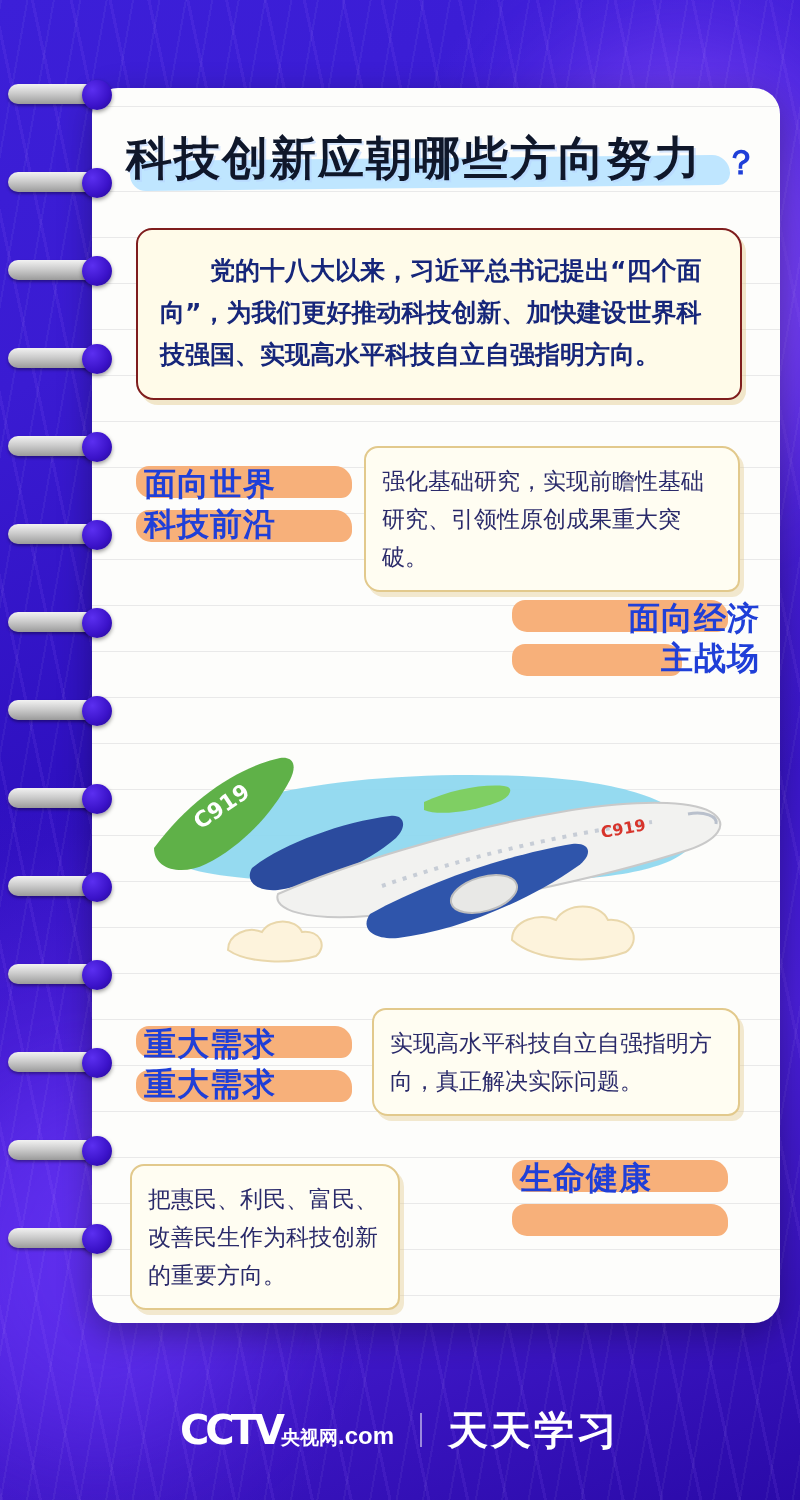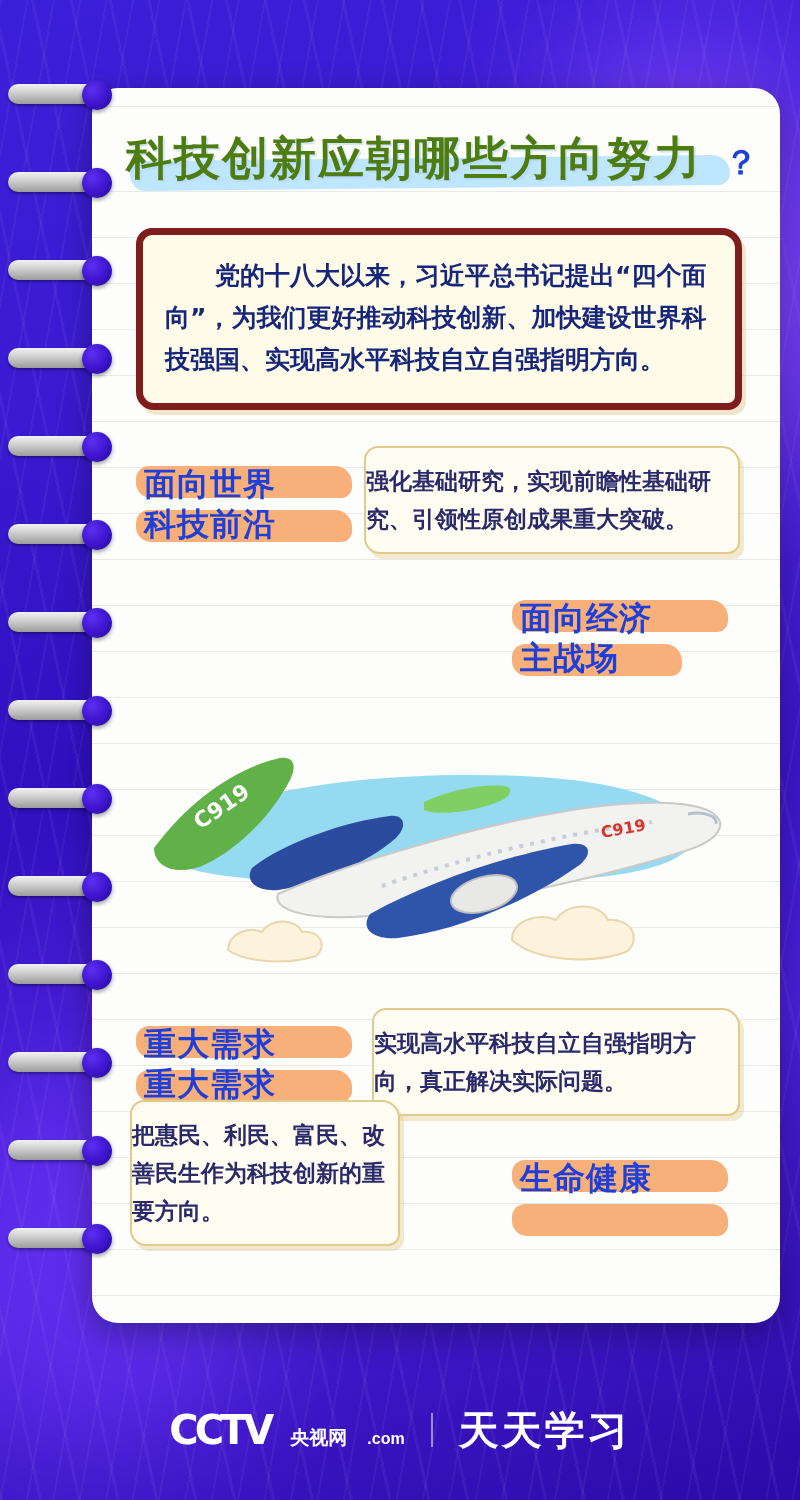--- a/index.html
+++ b/index.html
@@ -113,21 +113,21 @@
     background: #bfe6ff;
     border-radius: 14px 18px 12px 16px;
     transform: rotate(-0.6deg);
   }
   #title-text {
     position: absolute;
     left: 0;
     top: 6px;
     font-size: 46px;
     font-weight: 700;
-    color: #4d7c0f;
+    color: #0f172a;
     letter-spacing: 2px;
     white-space: nowrap;
     text-shadow: 2px 2px 0 rgba(180,210,255,0.55);
   }
   #title-q {
     position: absolute;
     left: 598px;
     top: 18px;
     font-size: 34px;
     font-weight: 700;
@@ -136,21 +136,21 @@
 
   
   #intro {
     position: absolute;
     left: 44px;
     top: 140px;
     width: 606px;
     padding: 20px 22px 22px 22px;
     box-sizing: border-box;
     background: #fffbe9;
-    border: 7px solid #7f1d1d;
+    border: 2px solid #7f1d1d;
     border-radius: 16px 20px 14px 18px;
     box-shadow: 4px 5px 0 rgba(226,201,140,0.45);
   }
   #intro p {
     margin: 0;
     font-size: 25px;
     line-height: 42px;
     color: #16267a;
     font-weight: 700;
     text-indent: 50px;
@@ -179,24 +179,24 @@
   .chip .txt { position: relative; z-index: 2; }
 
   
   .note {
     position: absolute;
     box-sizing: border-box;
     background: #fffdf2;
     border: 2px solid #e2c98c;
     border-radius: 14px 18px 12px 16px;
     box-shadow: 4px 5px 0 rgba(226,201,140,0.4);
-    padding: 14px 0;
+    padding: 14px 16px;
     font-size: 23px;
     line-height: 38px;
-    font-weight: 700;
+    font-weight: 400;
     color: #2a2a6a;
     font-family: "DejaVu Sans", "Liberation Sans", sans-serif;
   }
 
   
   #plane-area {
     position: absolute;
     left: 40px;
     top: 630px;
     width: 612px;
@@ -212,36 +212,36 @@
     height: 60px;
     display: flex;
     align-items: center;
     justify-content: center;
     gap: 26px;
     z-index: 7;
   }
   #cctv-logo {
     display: flex;
     align-items: baseline;
-    gap: 20px;
+    gap: 0;
     color: #ffffff;
   }
   #cctv-mark {
     font-size: 40px;
     font-weight: 700;
     letter-spacing: -4px;
     font-family: "DejaVu Sans", sans-serif;
   }
   #cctv-cn {
     font-size: 19px;
     font-weight: 700;
     line-height: 20px;
     text-align: left;
   }
-  #cctv-com { font-size: 16px; font-weight: 700; }
+  #cctv-com { font-size: 24px; font-weight: 700; }
   #brand-text {
     font-size: 40px;
     font-weight: 700;
     color: #ffffff;
     letter-spacing: 3px;
   }
   .divider-dot {
     width: 2px; height: 34px;
     background: rgba(255,255,255,0.5);
   }
@@ -330,21 +330,21 @@
     <div class="chip" style="left:42px; top:370px; width:240px;">
       <div class="bar1" style="left:2px; top:8px; width:216px; height:32px;"></div>
       <div class="bar2" style="left:2px; top:52px; width:216px; height:32px;"></div>
       <div class="txt">面向世界</div>
       <div class="txt">科技前沿</div>
     </div>
 
     <div class="note" style="left:272px; top:358px; width:376px;">强化基础研究，实现前瞻性基础研究、引领性原创成果重大突破。</div>
 
 
-    <div class="chip" style="left:418px; top:504px; width:240px;">
+    <div class="chip" style="left:418px; top:504px; width:240px;text-align:right;">
       <div class="bar1" style="left:2px; top:8px; width:216px; height:32px;"></div>
       <div class="bar2" style="left:2px; top:52px; width:170px; height:32px;"></div>
       <div class="txt">面向经济</div>
       <div class="txt">主战场</div>
     </div>
 
     <div id="plane-area">
       <svg width="612" height="260" viewBox="0 0 612 260" xmlns="http://www.w3.org/2000/svg">
 
         <path d="M40 120 C 90 70, 250 52, 390 58 C 480 62, 545 80, 560 110 C 572 138, 520 158, 430 162 C 300 168, 120 168, 62 152 C 30 143, 24 132, 40 120 Z" fill="#8fd8ef" opacity="0.95"></path>
@@ -374,21 +374,21 @@
 
     <div class="chip" style="left:42px; top:930px; width:250px;">
       <div class="bar1" style="left:2px; top:8px; width:216px; height:32px;"></div>
       <div class="bar2" style="left:2px; top:52px; width:216px; height:32px;"></div>
       <div class="txt">重大需求</div>
       <div class="txt">重大需求</div>
     </div>
 
     <div class="note" style="left:280px; top:920px; width:368px;">实现高水平科技自立自强指明方向，真正解决实际问题。</div>
 
-    <div class="note" style="left:38px; top:1012px; width:270px;">把惠民、利民、富民、改善民生作为科技创新的重要方向。</div>
+    <div class="note" style="left:38px; top:1076px; width:270px;">把惠民、利民、富民、改善民生作为科技创新的重要方向。</div>
 
     <div class="chip" style="left:418px; top:1064px; width:250px;">
       <div class="bar1" style="left:2px; top:8px; width:216px; height:32px;"></div>
       <div class="bar2" style="left:2px; top:52px; width:216px; height:32px;"></div>
       <div class="txt">生命健康</div>
     </div>
 
   </div>
 </div>
 

